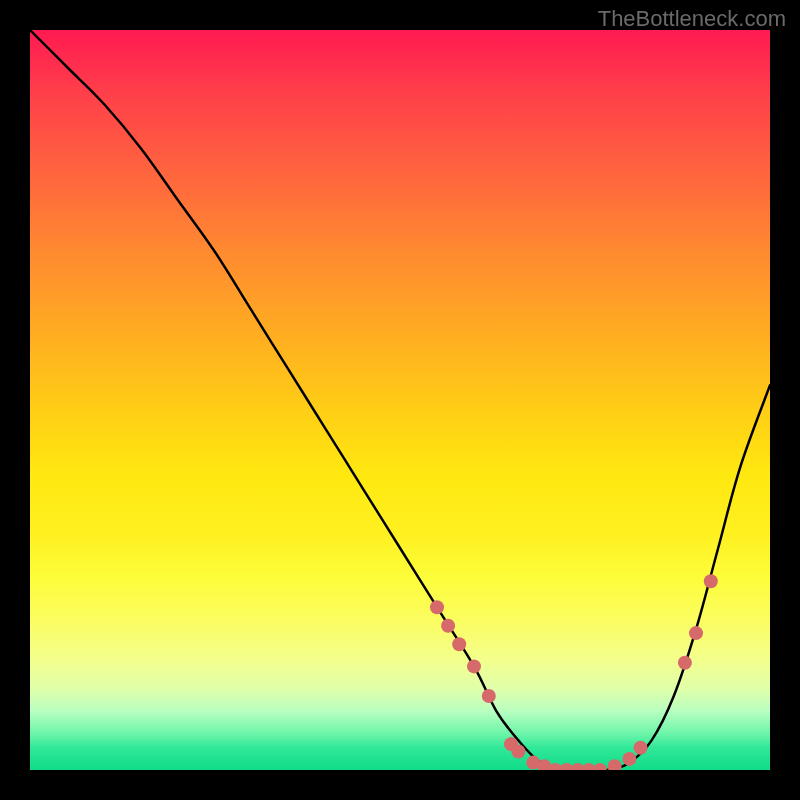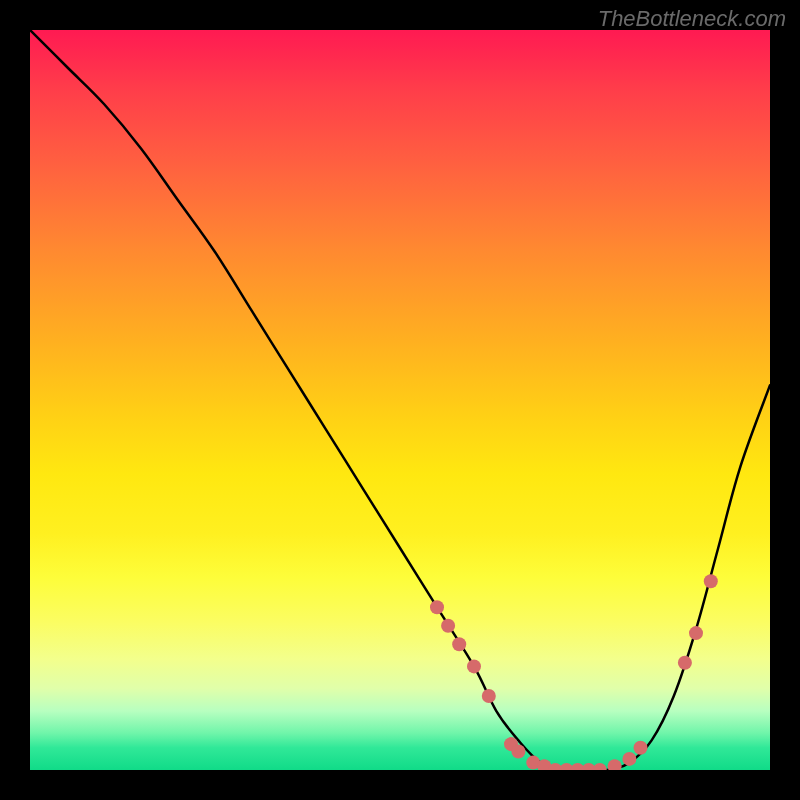--- a/index.html
+++ b/index.html
@@ -12,21 +12,20 @@
     overflow: hidden;
   }
   .attribution {
     position: absolute;
     top: 6px;
     right: 14px;
     color: #6a6a6a;
     font-size: 22px;
     font-weight: 500;
     z-index: 10;
-    font-style: italic;
   }
   .plot-area {
     position: absolute;
     left: 30px;
     top: 30px;
     width: 740px;
     height: 740px;
   }
   .gradient-bg {
     position: absolute;

